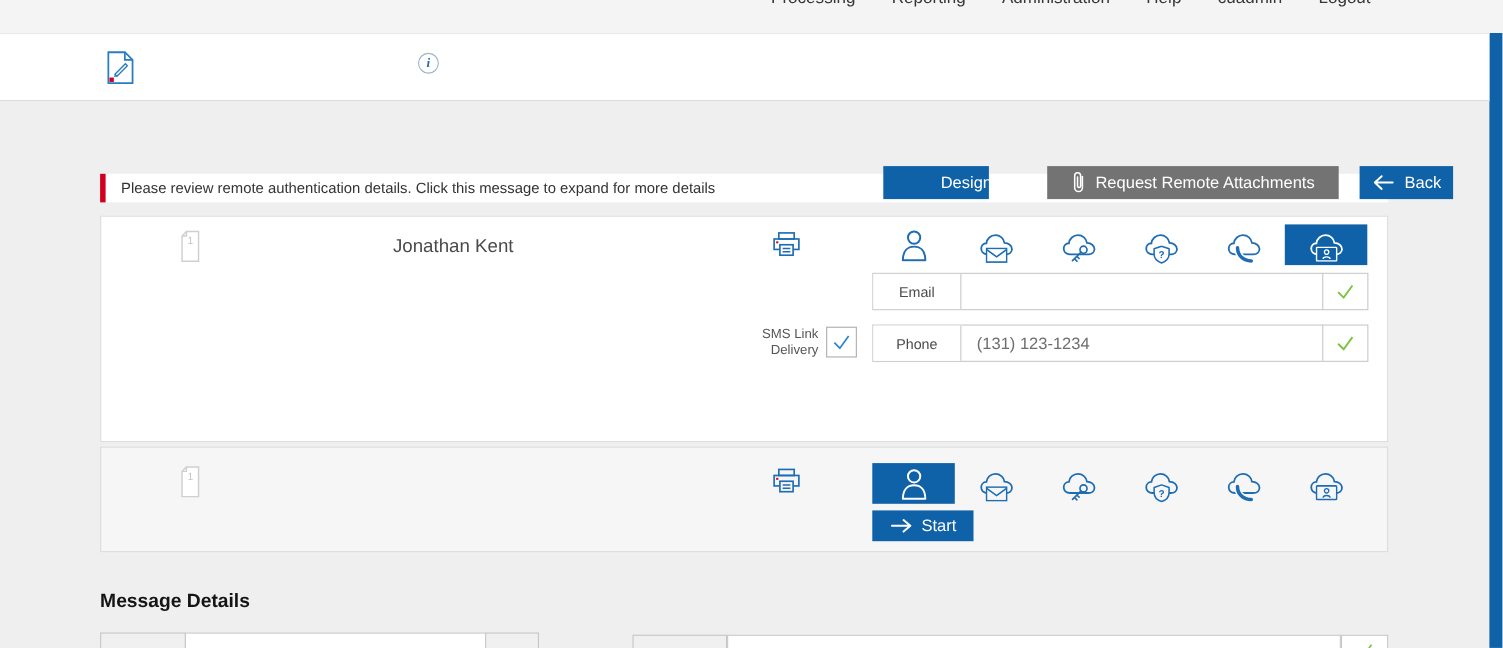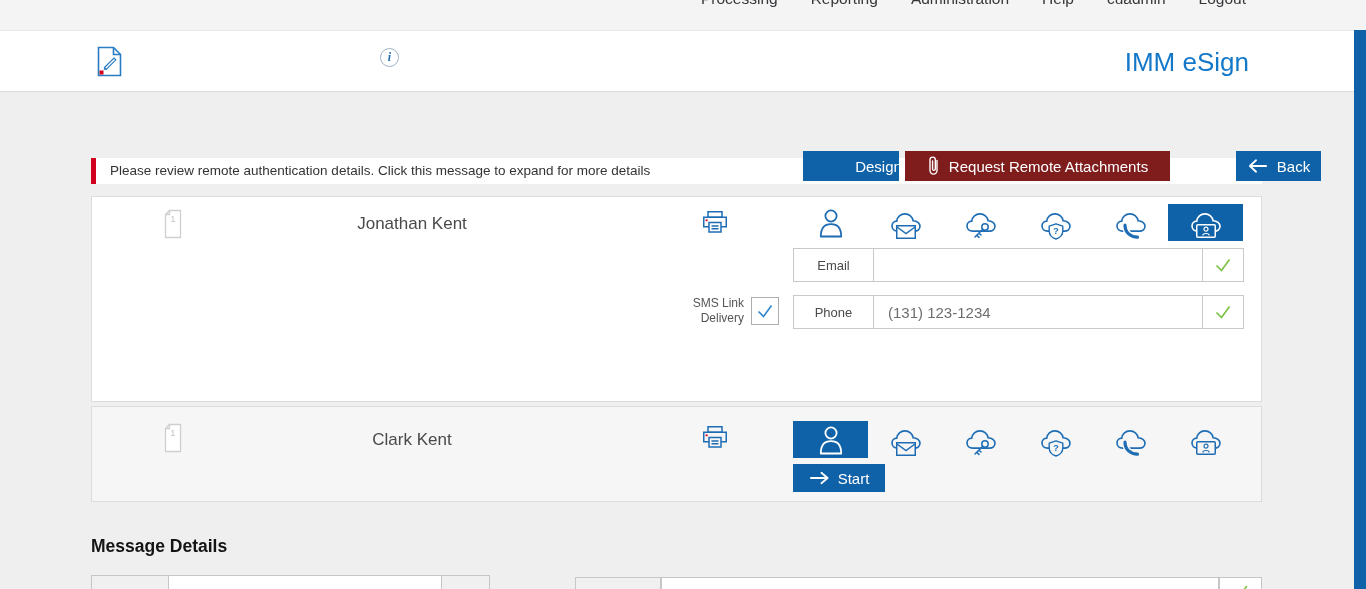--- a/index.html
+++ b/index.html
@@ -20,21 +20,21 @@
   .title { position:absolute; left:132px; top:0; line-height:62px; font-size:21px; color:#6D6E71; }
   .info { position:absolute; left:380px; top:17px; width:19px; height:19px; border:1px solid #9FB4C9; border-radius:50%; color:#1E6DB4; font-family:"Liberation Serif", serif; font-style:italic; font-weight:bold; font-size:12px; text-align:center; line-height:16px; cursor:pointer; }
   .brand { position:absolute; right:105px; top:0; line-height:62px; font-size:26px; color:#1478C9; }
 
   
   .alert { position:absolute; left:91px; top:112px; width:1171px; height:26px; background:#FFFFFF; border-left:5px solid #D2001F; font-size:13.5px; color:#333; line-height:26px; padding-left:14px; cursor:pointer;margin-top:46px; }
 
   
   .btn { position:absolute; top:151px; height:30px; color:#fff; font-size:15px; display:flex; align-items:center; justify-content:center; gap:9px; cursor:pointer; }
   .btn.primary { background:#0F62A8; }
-  .btn.muted { background:#7f1d1d; }
+  .btn.muted { background:#737373;margin-left:47px; }
   #btn-design { left:803px; width:96px;padding-left:46px; }
   #btn-remote { left:905px; width:265px; }
   #btn-back { left:1236px; width:85px; }
 
   
   .card { position:absolute; left:91px; width:1171px; border:1px solid #DCDCDC; }
   #card-1 { top:196px; height:206px; background:#FFFFFF; }
   #card-2 { top:406px; height:96px; background:#F6F6F6; }
 
   .docicon { position:absolute; left:69px; }
@@ -94,21 +94,20 @@
 
   <div class="header">
     <svg class="hdr-icon" width="29" height="33" viewBox="0 0 29 33">
       <path d="M3.5 2.5 h15 l7 7 v21 h-22 z" fill="#fff" stroke="#2A7CC2" stroke-width="1.6"></path>
       <path d="M18.5 2.5 v7 h7" fill="none" stroke="#2A7CC2" stroke-width="1.6"></path>
       <rect x="4.5" y="25.5" width="4" height="4" fill="#D2001F"></rect>
       <path d="M9.5 22.5 L19 13 l1.8 1.8 L11.3 24.3 Z" fill="none" stroke="#2A7CC2" stroke-width="1.2"></path>
       <path d="M9.5 22.5 l1.8 1.8 l-2.8 1 z" fill="#2A7CC2"></path>
     </svg>
     <span class="info">i</span>
-    <span class="brand">IMM eSign</span>
   </div>
 
   <div class="alert">
     <span>Please review remote authentication details. Click this message to expand for more details</span>
   </div>
 
   <div class="btn primary" id="btn-design">
     <svg width="18" height="20" viewBox="0 0 18 20">
       <rect x="2.75" y="2.25" width="12.5" height="15.5" fill="none" stroke="#fff" stroke-width="1.5"></rect>
       <circle cx="5.6" cy="6.8" r="0.8" fill="#fff"></circle>
@@ -230,21 +229,20 @@
     </div>
 
   </div>
 
   <div class="card" id="card-2">
     <svg class="docicon" style="top:15px" width="24" height="32" viewBox="0 0 24 32">
       <path d="M8.5 2.5 H19.5 V29.5 H4.5 V6.5 Z" fill="#fff" stroke="#CFCFCF" stroke-width="1.3"></path>
       <path d="M8.5 2.5 V6.5 H4.5" fill="none" stroke="#CFCFCF" stroke-width="1.3"></path>
       <text x="12" y="14" text-anchor="middle" font-size="9.5" fill="#C4C4C4">1</text>
     </svg>
-    <div class="signer-name" style="top:23px">Clark Kent</div>
     <svg class="printer" style="top:17px" width="30" height="30" viewBox="0 0 30 30">
       <rect x="8" y="2.75" width="14" height="5.5" fill="none" stroke="#1E6DB4" stroke-width="1.5"></rect>
       <rect x="3.75" y="8.25" width="22.5" height="9.5" fill="none" stroke="#1E6DB4" stroke-width="1.5"></rect>
       <rect x="5.6" y="10.4" width="2" height="1.8" fill="#D2001F"></rect>
       <rect x="9" y="13.5" width="12" height="9.5" fill="#F6F6F6" stroke="#1E6DB4" stroke-width="1.5"></rect>
       <path d="M11.5 17 h7 M11.5 19.8 h7" stroke="#1E6DB4" stroke-width="1.4"></path>
     </svg>
 
     <div class="methods" style="top:14px">
       <div class="method selected">

